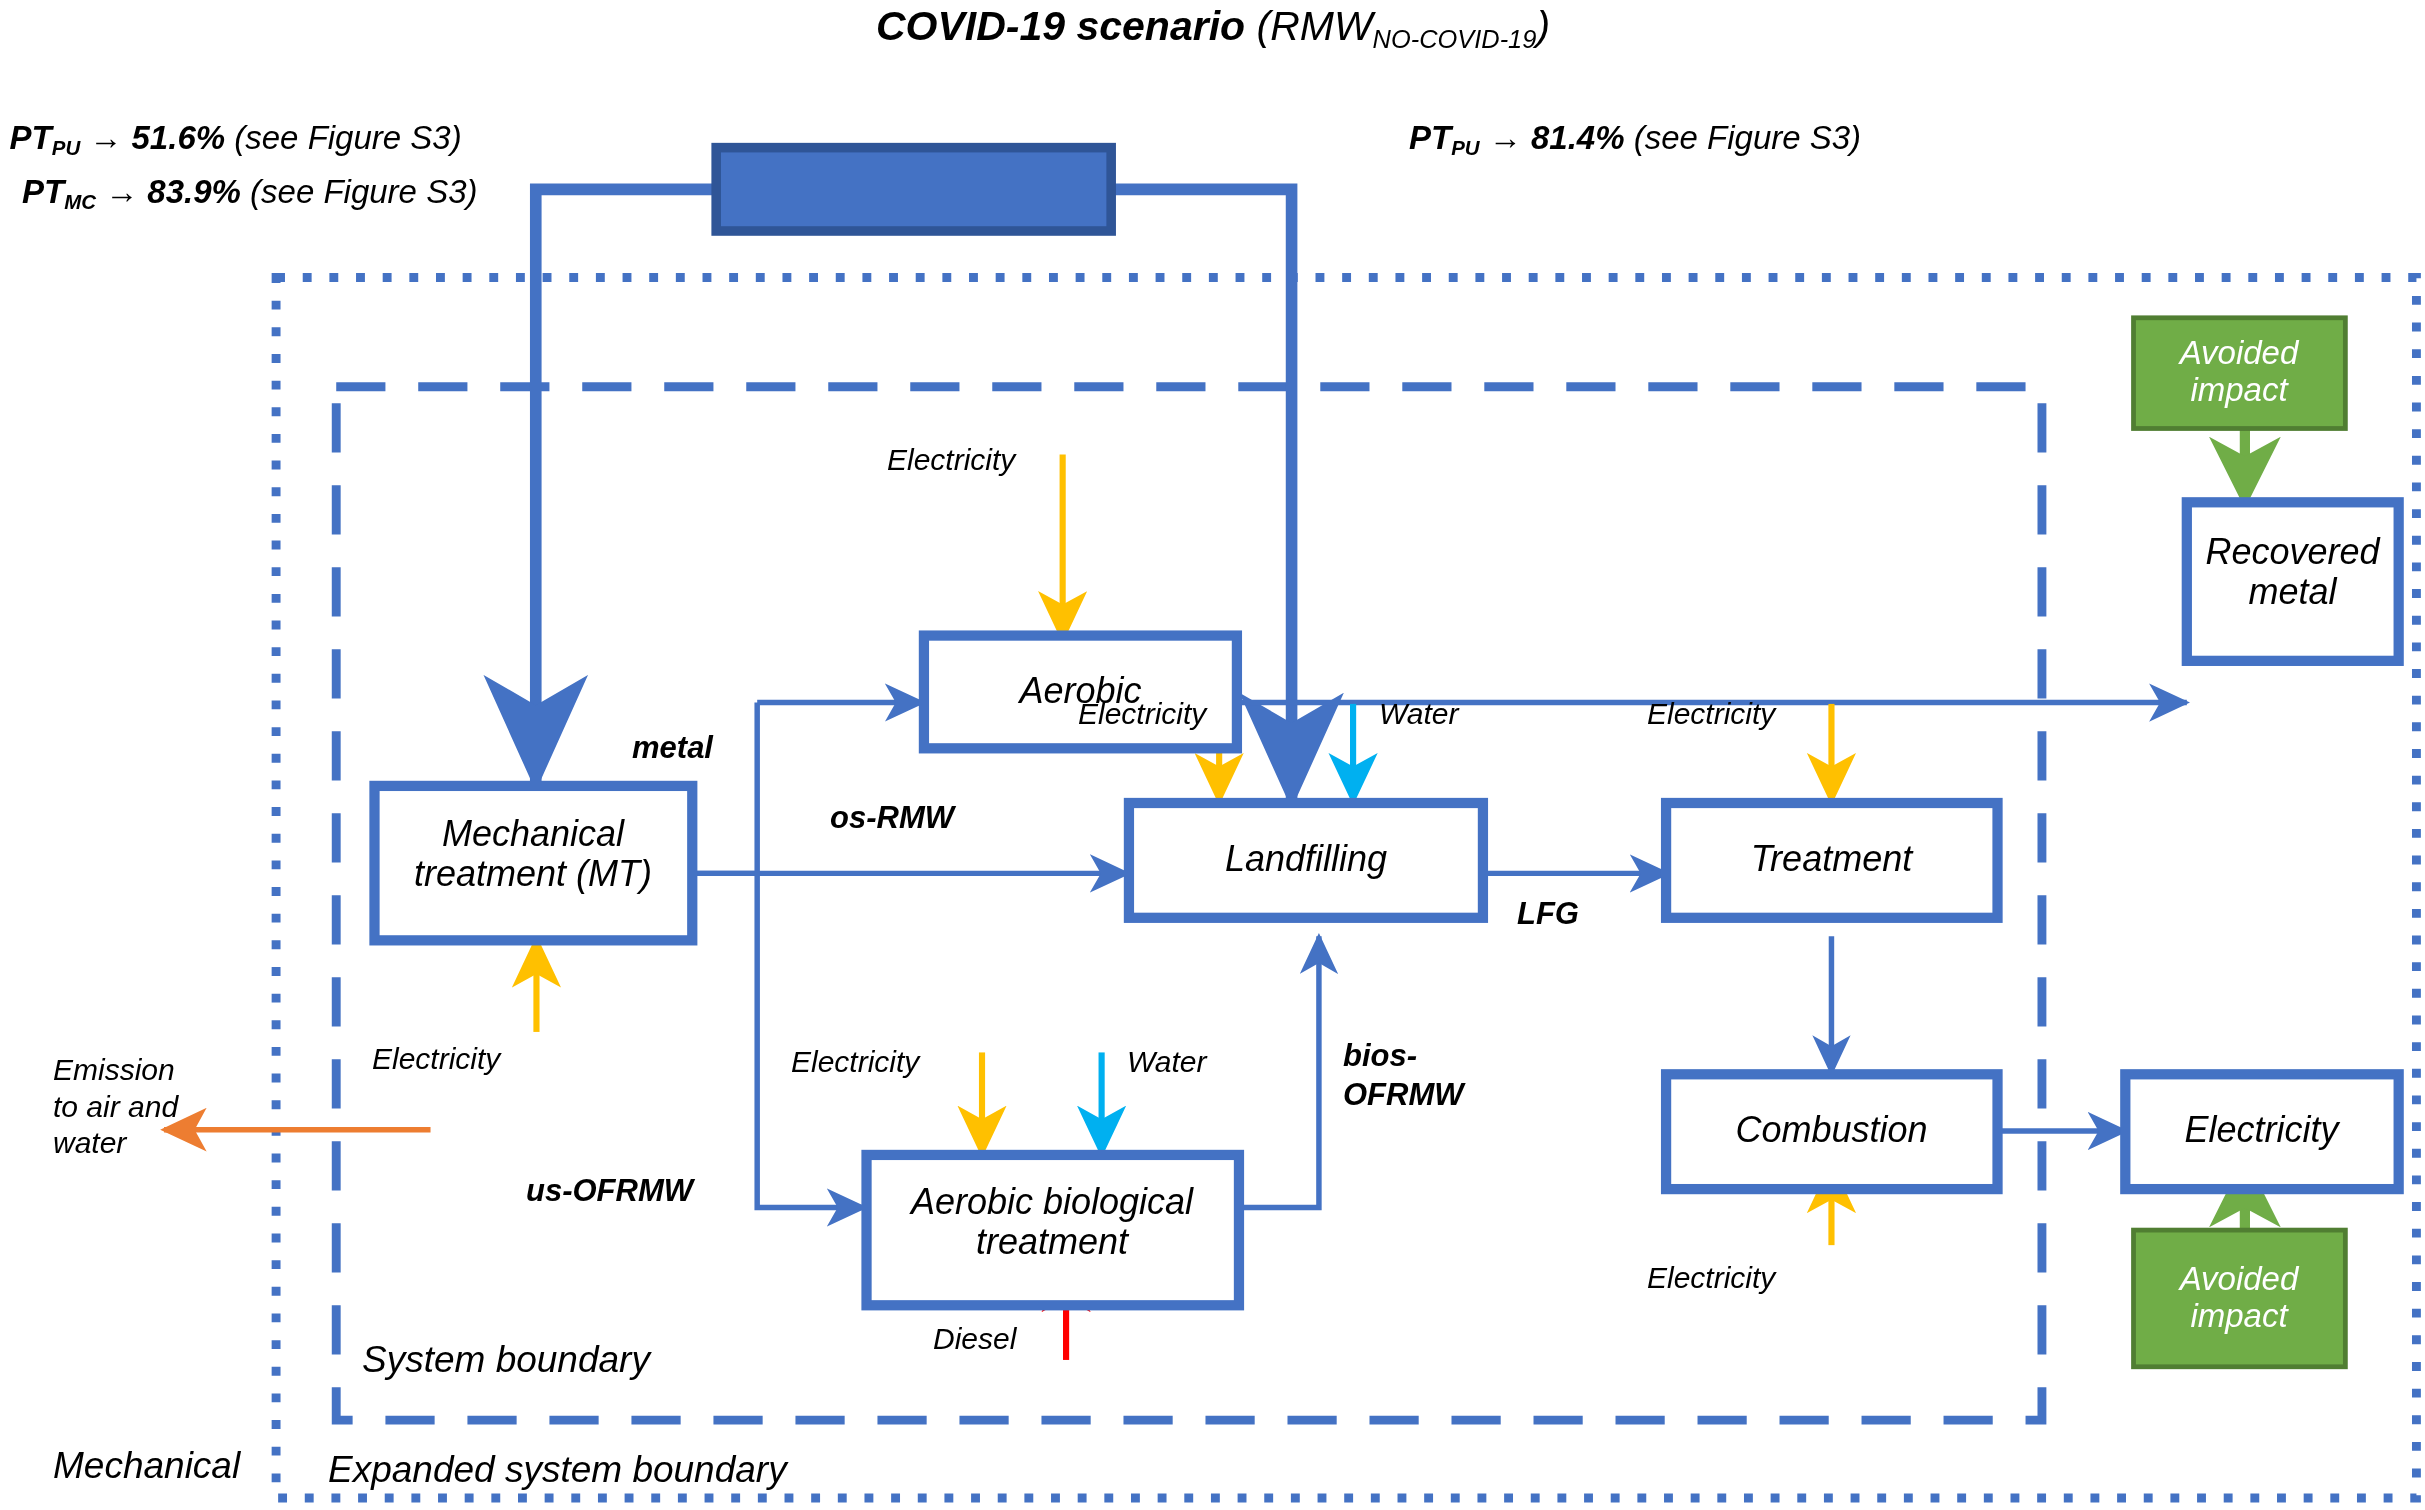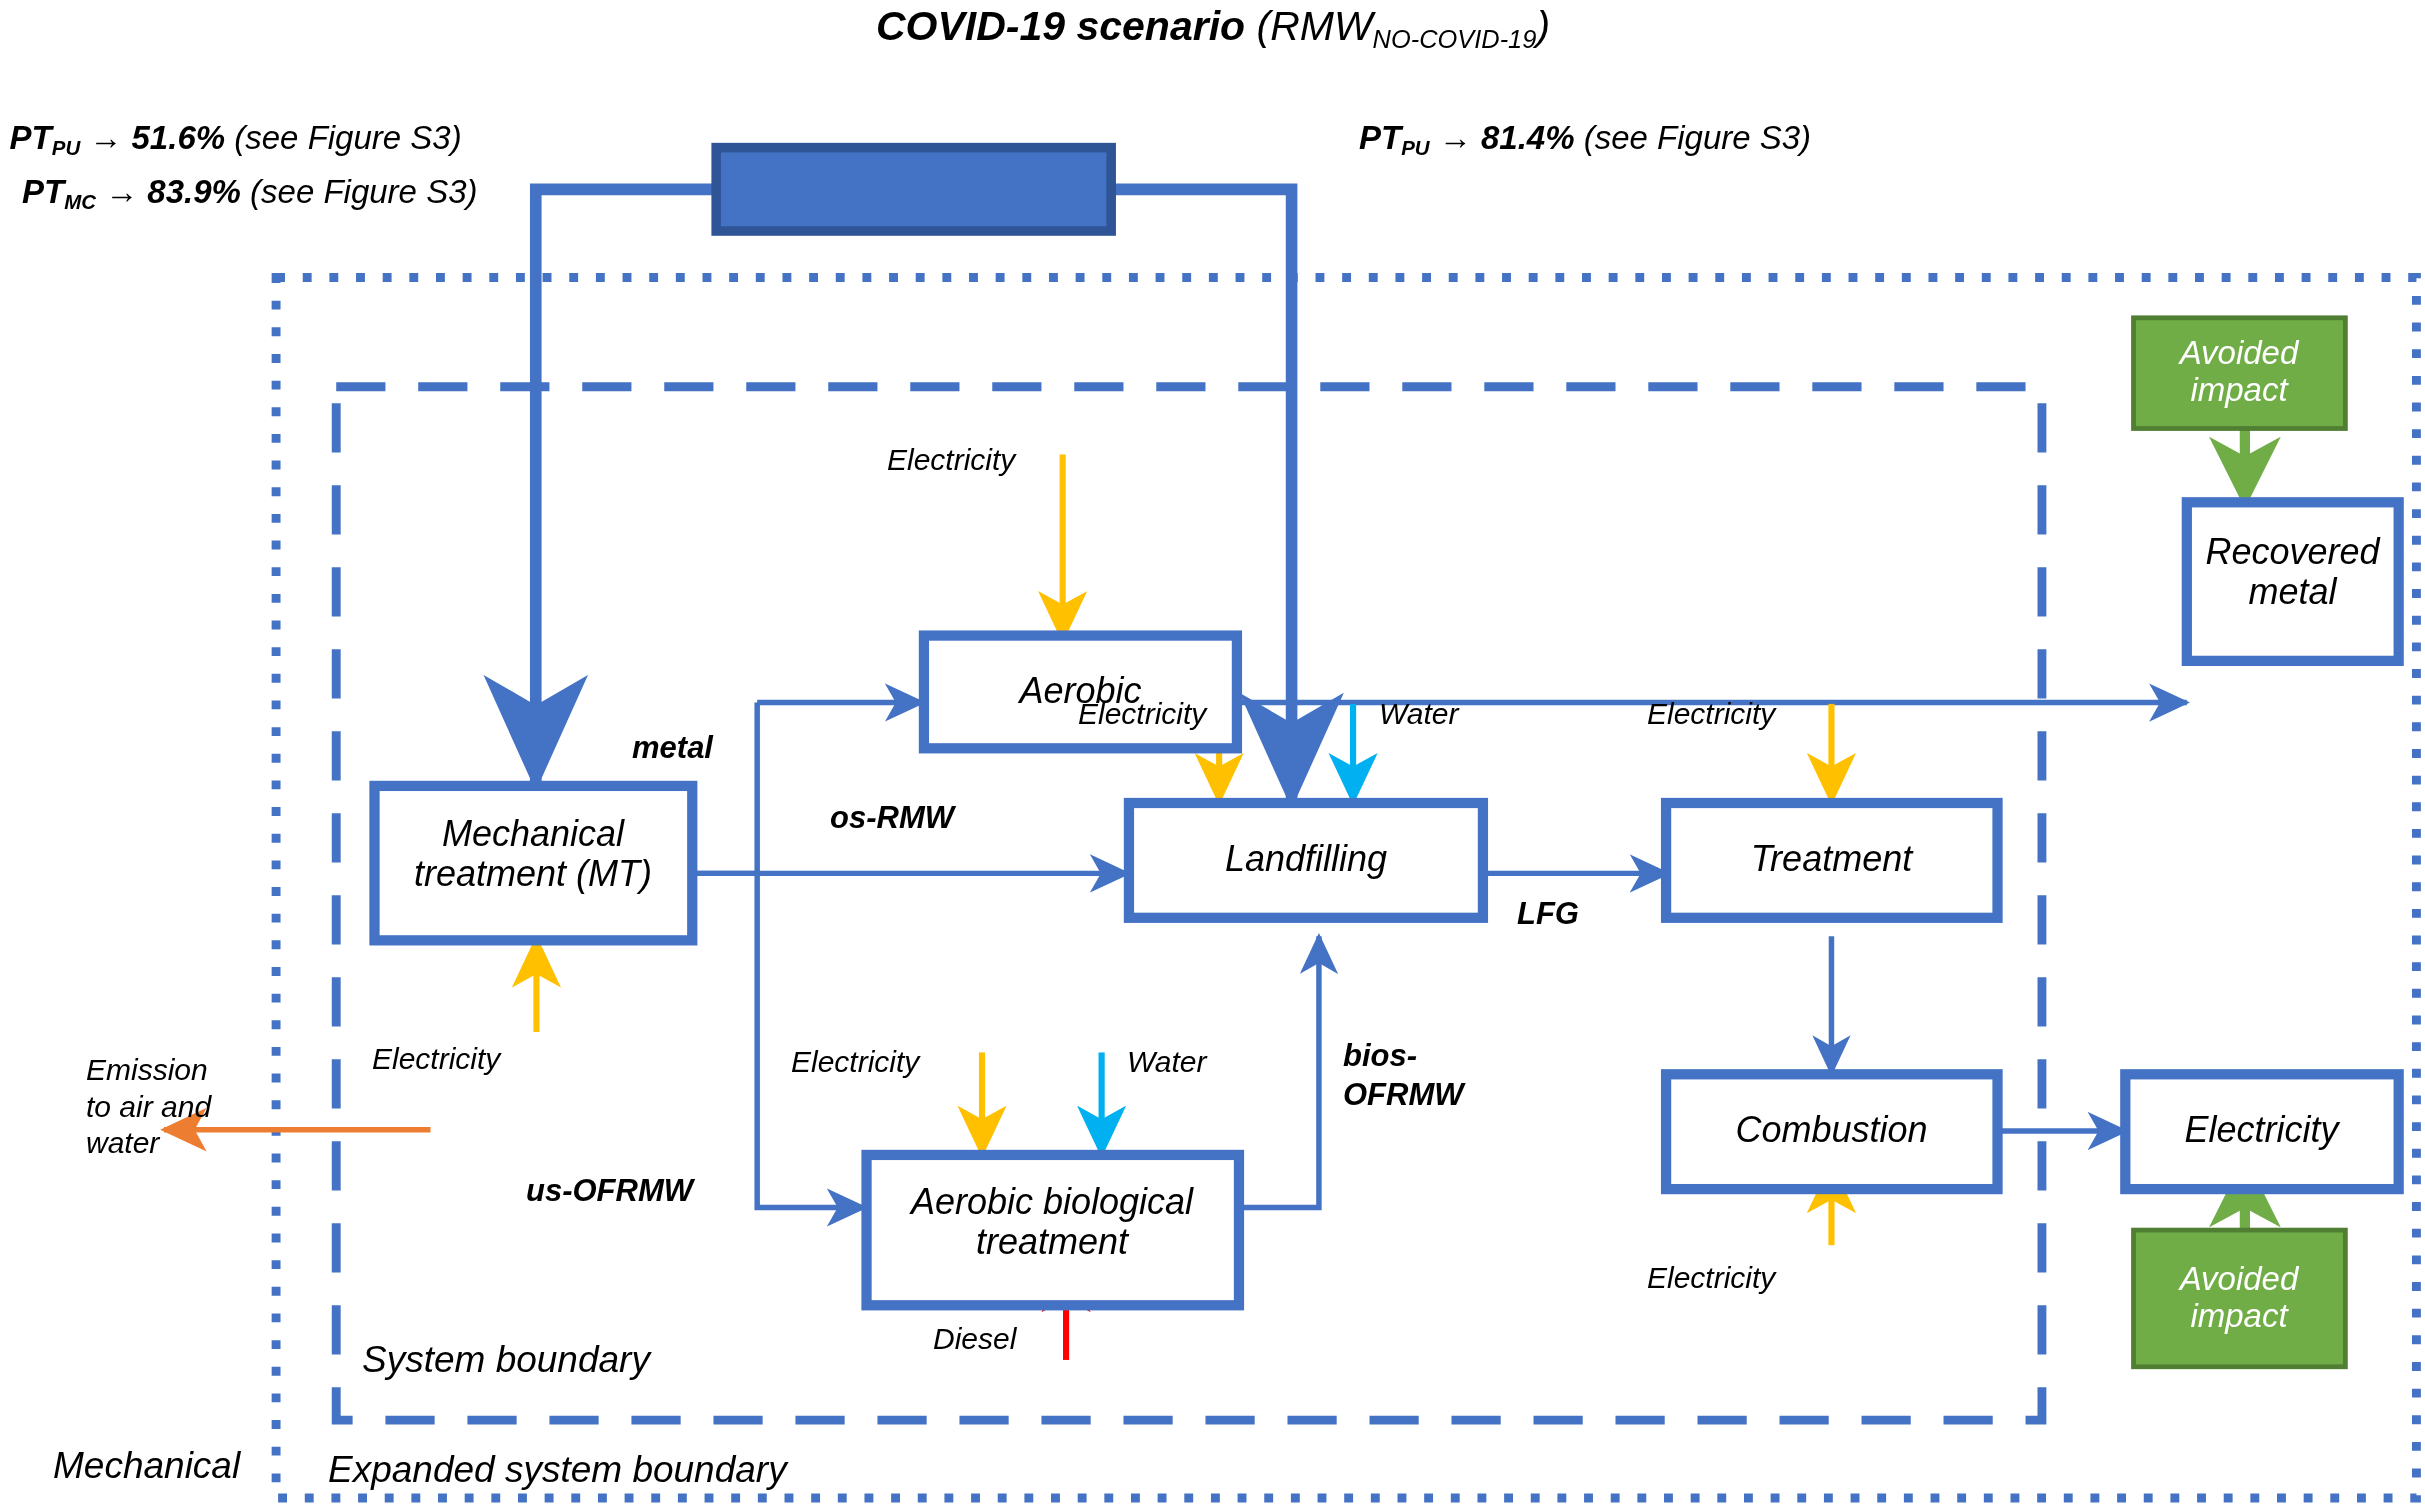--- a/index.html
+++ b/index.html
@@ -14,21 +14,21 @@
   .sub{font-size:0.62em;vertical-align:baseline;position:relative;top:.30em;}
 
   
   #title{top:4.1px;left:0;width:2426px;text-align:center;font-size:41px;}
   #title .reg{font-weight:normal;}
 
   
   .ptline{font-size:33px;}
   #pt-left-1{left:9.6px;top:120px;}
   #pt-left-2{left:22px;top:174px;}
-  #pt-right-1{left:1359px;top:120px;}
+  #pt-right-1{left:1409px;top:120px;}
   #pt-right-2{left:1339px;top:174px;}
 
   
   .boxlabel{font-size:36px;text-align:center;}
   .wlabel{color:#fff;}
 
   
   .flow{font-size:31px;font-weight:bold;}
   
   .util{font-size:30px;}
@@ -165,20 +165,20 @@
 <div class="tx util" style="left:887px;top:443px;"><span>Electricity</span></div>
 <div class="tx util" style="left:1078px;top:697px;"><span>Electricity</span></div>
 <div class="tx util" style="left:1379px;top:697px;"><span>Water</span></div>
 <div class="tx util" style="left:1647px;top:697px;"><span>Electricity</span></div>
 <div class="tx util" style="left:372px;top:1042px;"><span>Electricity</span></div>
 <div class="tx util" style="left:791px;top:1045px;"><span>Electricity</span></div>
 <div class="tx util" style="left:1127px;top:1045px;"><span>Water</span></div>
 <div class="tx util" style="left:1647px;top:1261px;"><span>Electricity</span></div>
 <div class="tx util" style="left:933px;top:1322px;"><span>Diesel</span></div>
 
-<div class="tx util" style="left:53px;top:1052px;line-height:1.22;margin-left:33px;"><span>Emission</span><br><span>to air and</span><br><span>water</span></div>
+<div class="tx util" style="left:53px;top:1052px;line-height:1.22;"><span>Emission</span><br><span>to air and</span><br><span>water</span></div>
 
 <div class="tx bnd" style="left:362px;top:1339px;"><span>System boundary</span></div>
 <div class="tx bnd" style="left:328px;top:1449px;"><span>Expanded system boundary</span></div>
 <div class="tx bnd" style="left:53px;top:1445px;"><span>Mechanical</span></div>
 
 </div>
 
 
 </body></html>

